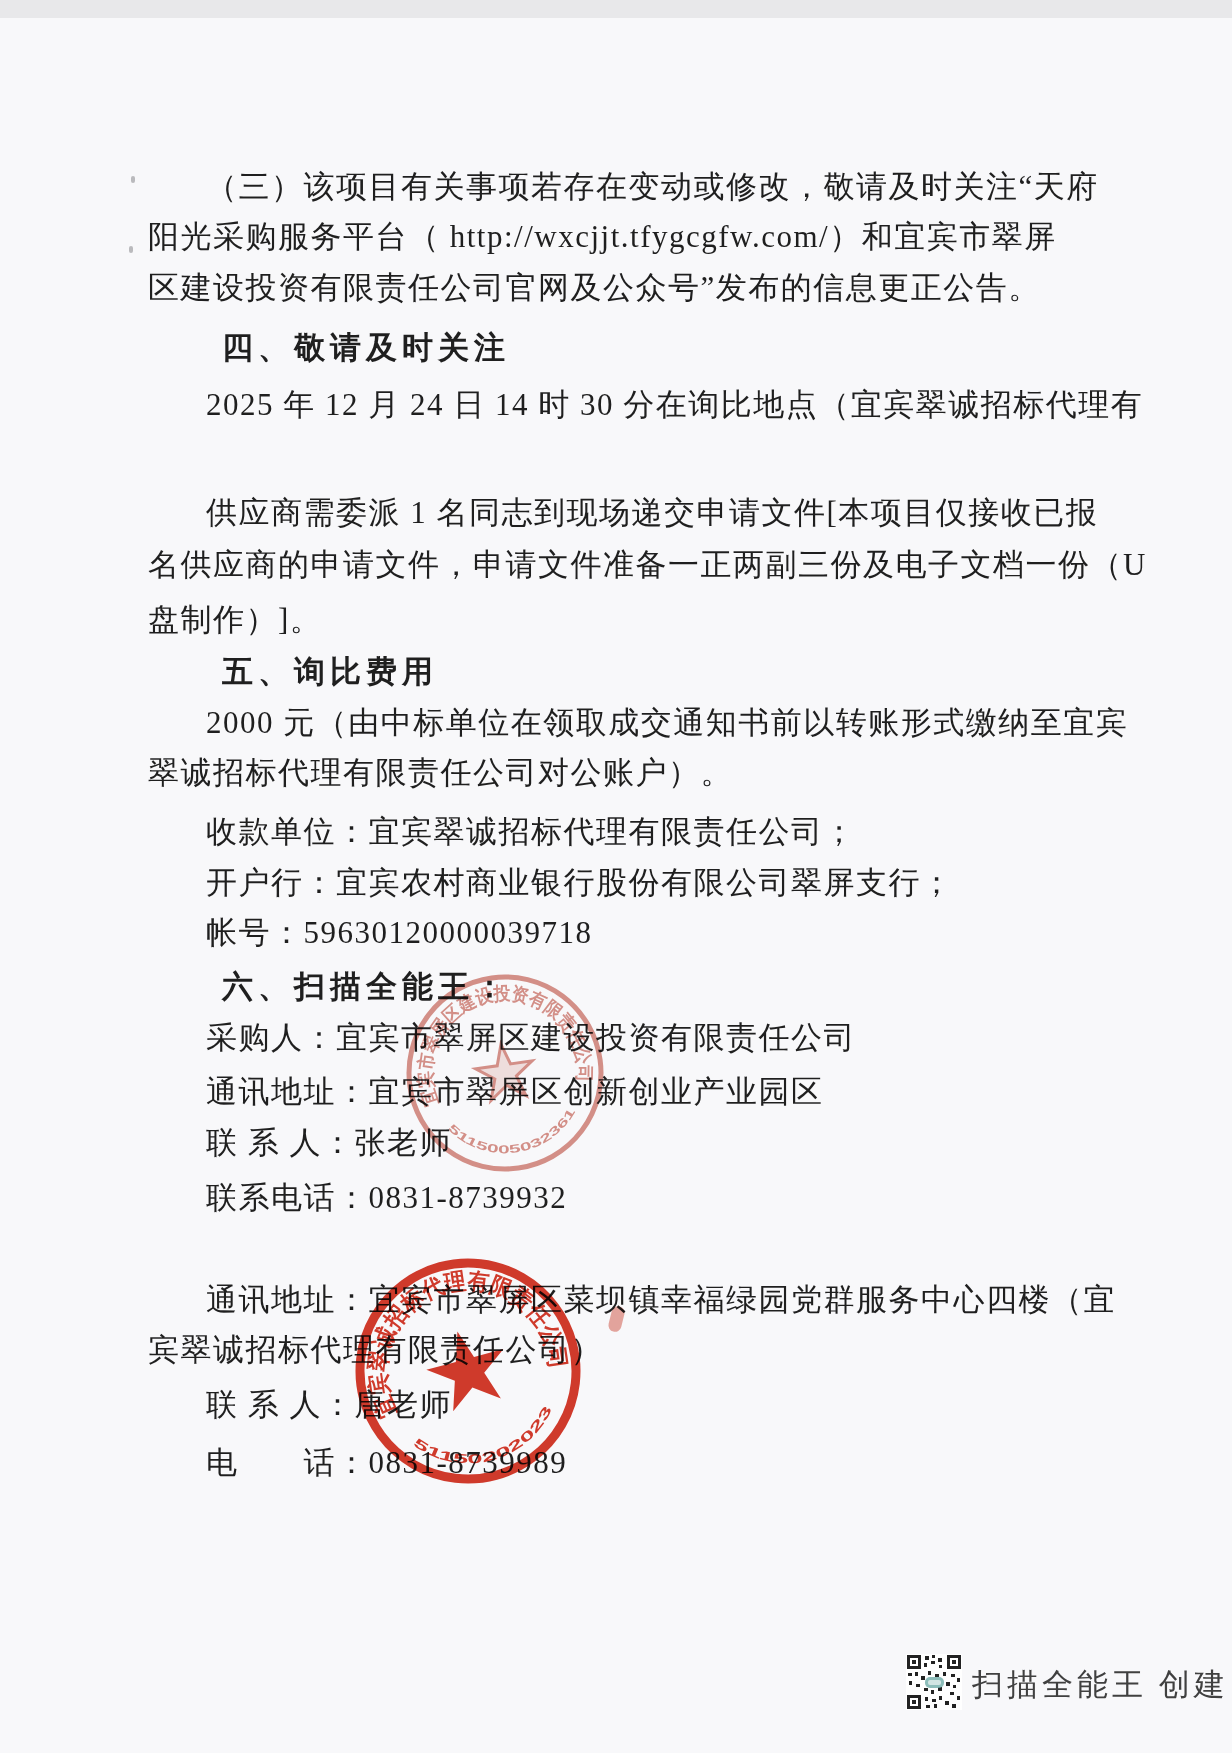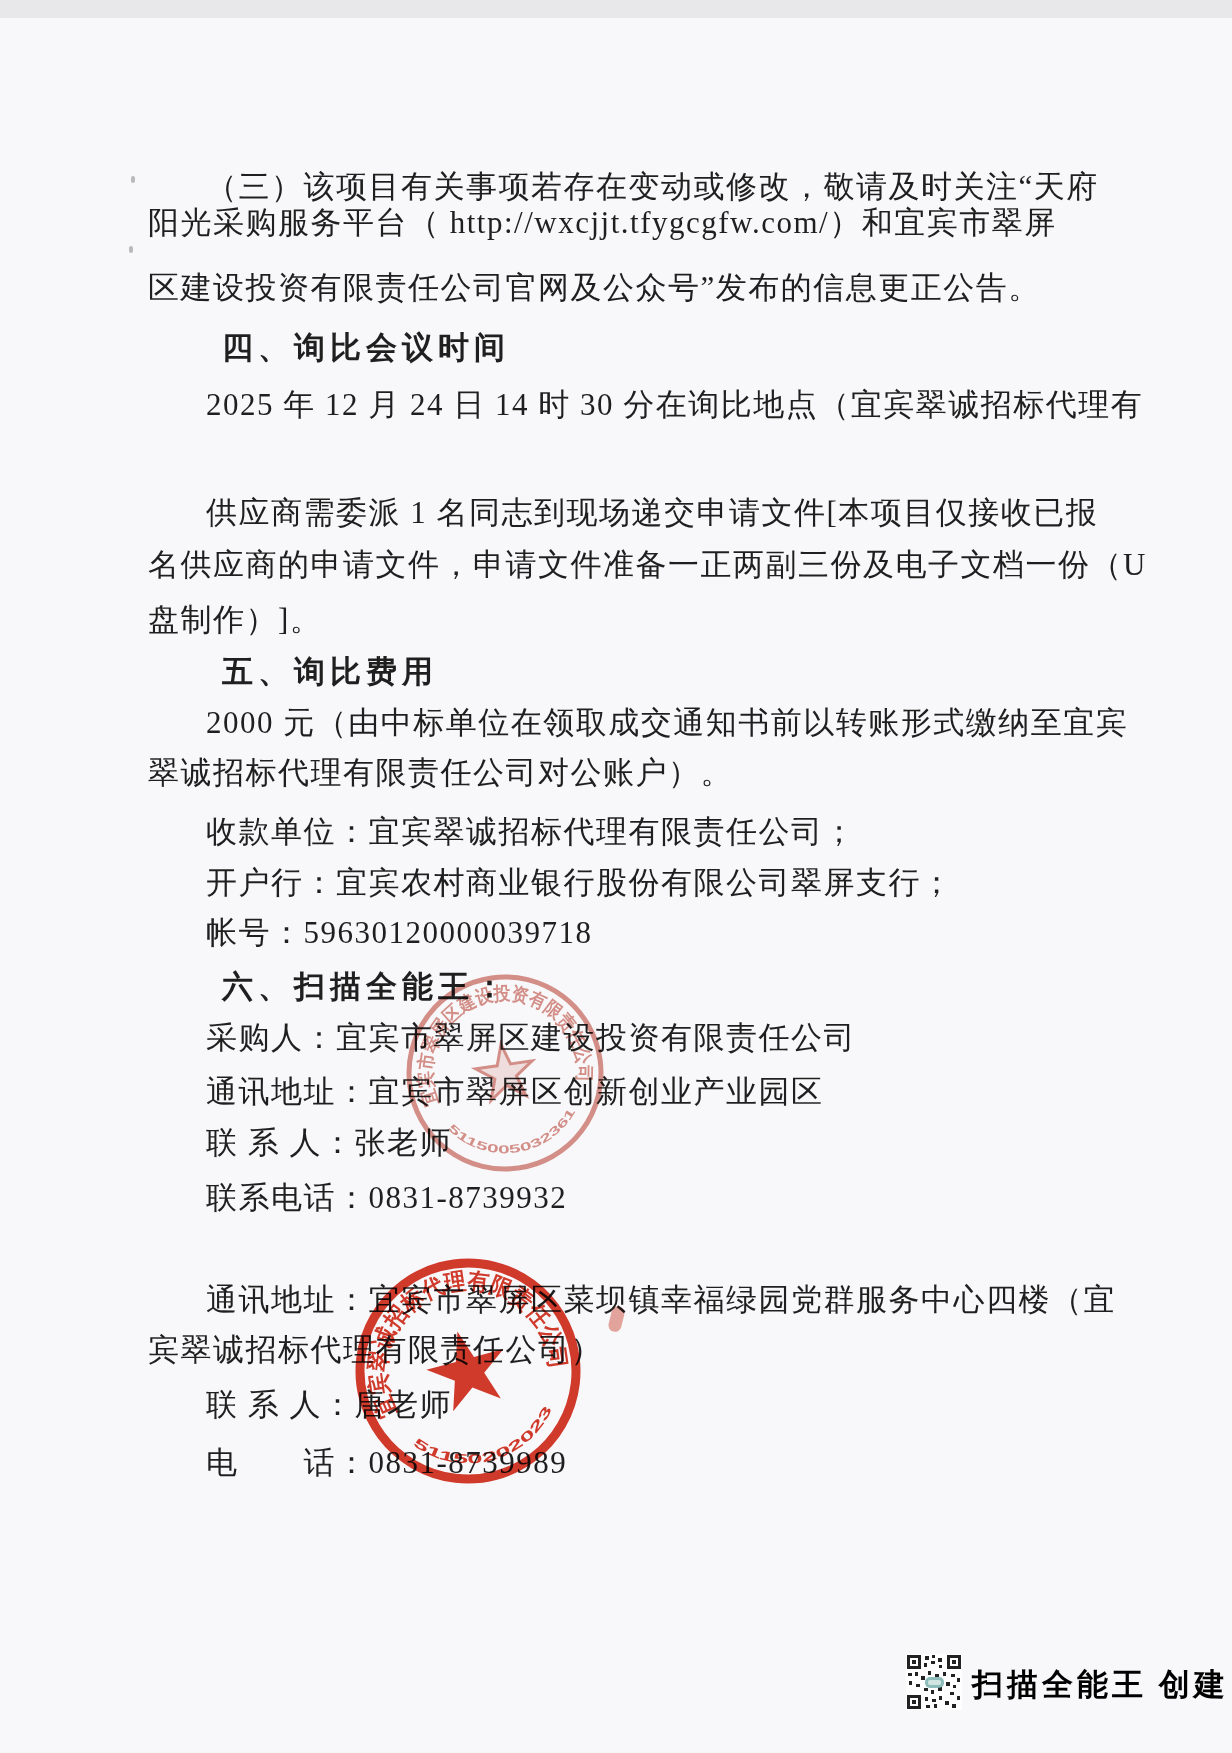--- a/index.html
+++ b/index.html
@@ -40,35 +40,34 @@
     background:rgba(206,62,42,.45);border-radius:7px;
     transform:rotate(14deg);mix-blend-mode:multiply;
   }
   .speck{position:absolute;width:4px;height:7px;background:rgba(110,110,115,.45);border-radius:2px;}
   .speck.a{left:131px;top:158px;}
   .speck.b{left:129px;top:228px;}
   
   .qr{position:absolute;left:906px;top:1636px;}
   .scan-credit{
     position:absolute;left:972px;top:1646px;
-    font-size:31px;letter-spacing:4px;color:#000000;
+    font-size:31px;letter-spacing:4px;color:#404040;
     font-family:"Liberation Serif","DejaVu Serif",serif;
     white-space:nowrap;
-    font-weight:bold;
   }
 </style>
 </head>
 <body>
 
 <div class="page">
 
   <div class="ln ind" style="top:150px">（三）该项目有关事项若存在变动或修改，敬请及时关注“天府</div>
-  <div class="ln" style="top:186px">阳光采购服务平台（ http://wxcjjt.tfygcgfw.com/）和宜宾市翠屏</div>
+  <div class="ln" style="top:200px">阳光采购服务平台（ http://wxcjjt.tfygcgfw.com/）和宜宾市翠屏</div>
   <div class="ln" style="top:251px">区建设投资有限责任公司官网及公众号”发布的信息更正公告。</div>
-  <div class="ln hd" style="top:311px">四、询比会议时间</div>
+  <div class="ln hd" style="top:311px">四、敬请及时关注</div>
   <div class="ln ind" style="top:368px">2025 年 12 月 24 日  14 时 30 分在询比地点（宜宾翠诚招标代理有</div>
   <div class="ln ind" style="top:476px">供应商需委派 1 名同志到现场递交申请文件[本项目仅接收已报</div>
   <div class="ln" style="top:528px">名供应商的申请文件，申请文件准备一正两副三份及电子文档一份（U</div>
   <div class="ln" style="top:583px">盘制作）]。</div>
   <div class="ln hd" style="top:635px">五、询比费用</div>
   <div class="ln ind" style="top:686px">2000 元（由中标单位在领取成交通知书前以转账形式缴纳至宜宾</div>
   <div class="ln" style="top:736px">翠诚招标代理有限责任公司对公账户）。</div>
   <div class="ln ind" style="top:795px">收款单位：宜宾翠诚招标代理有限责任公司；</div>
   <div class="ln ind" style="top:846px">开户行：宜宾农村商业银行股份有限公司翠屏支行；</div>
   <div class="ln ind" style="top:896px">帐号：59630120000039718</div>

